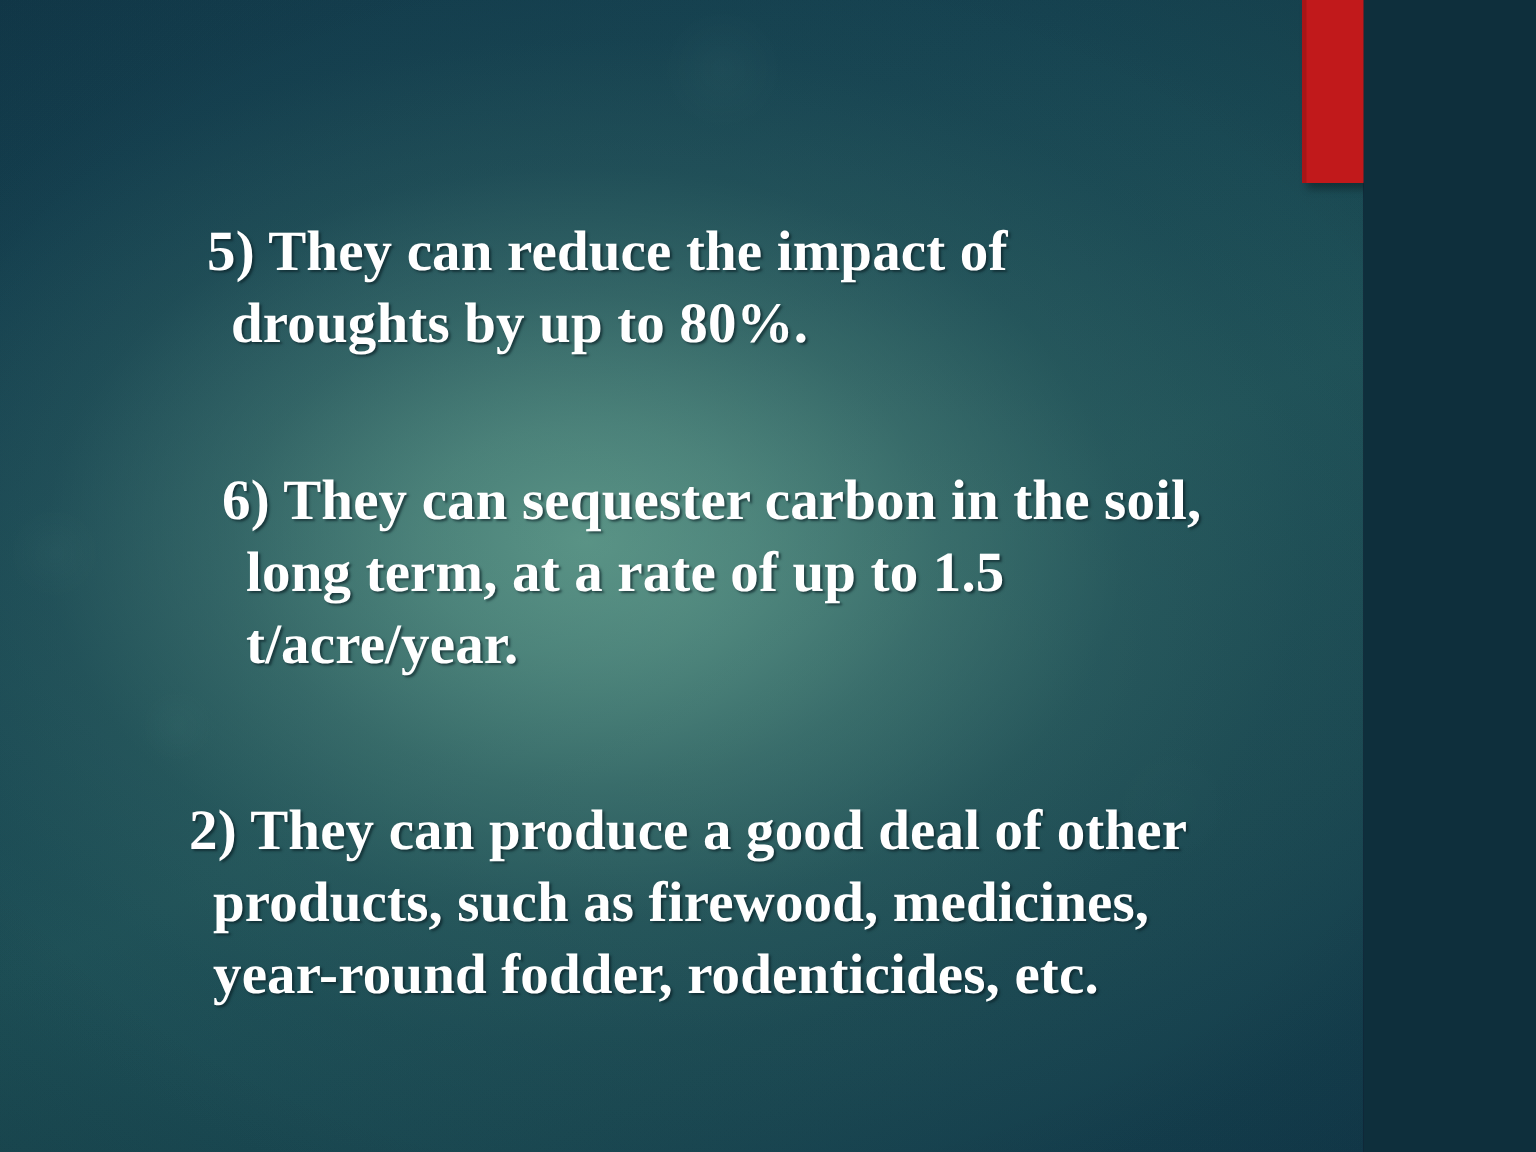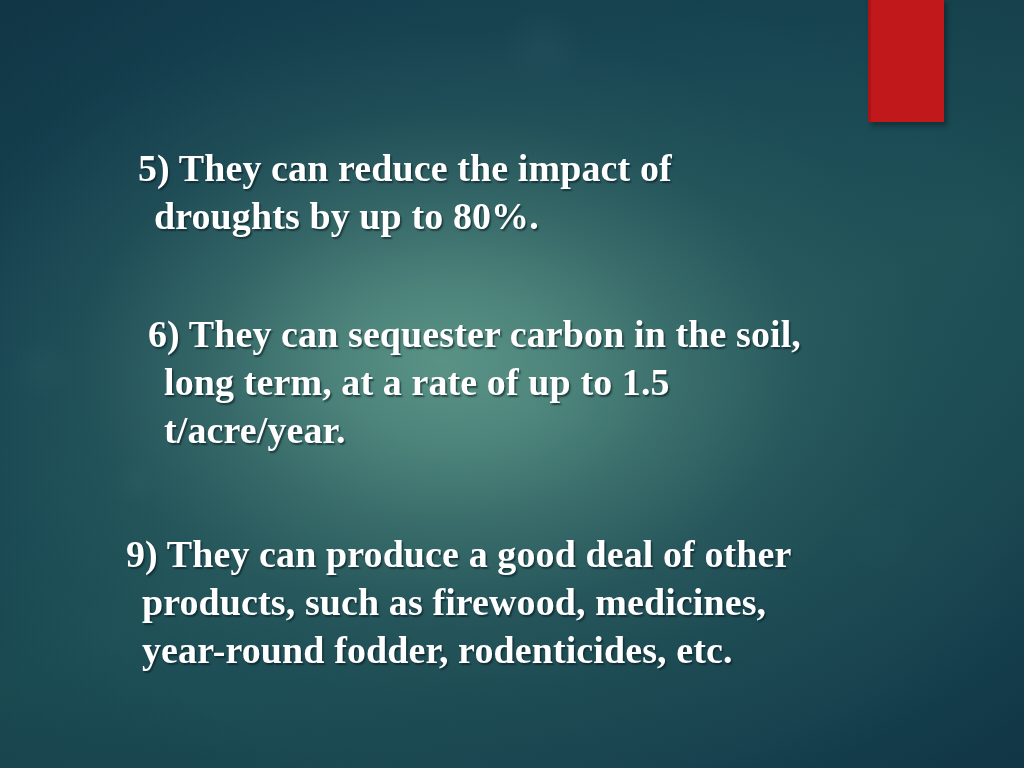--- a/index.html
+++ b/index.html
@@ -10,21 +10,21 @@
   }
   body {
     width: 1024px;
     height: 768px;
     overflow: hidden;
   }
 
   
   #slide {
     position: relative;
-    width: 1024px;
+    width: 909px;
     height: 768px;
     overflow: hidden;
     background-color: #0f172a;
     font-family: "Liberation Serif", "DejaVu Serif", serif;
     -webkit-font-smoothing: antialiased;
   }
 
   
   .bg-layer {
     position: absolute;
@@ -126,18 +126,18 @@
   <div id="accent-block"></div>
 
   <div id="body-text">
     <p class="bullet" id="bullet-5">5) They can reduce the impact of
 droughts by up to 80%.</p>
 
     <p class="bullet" id="bullet-6">6) They can sequester carbon in the soil,
 long term, at a rate of up to 1.5
 t/acre/year.</p>
 
-    <p class="bullet" id="bullet-7">9) They can produce a good deal of other
+    <p class="bullet" id="bullet-7">2) They can produce a good deal of other
 products, such as firewood, medicines,
 year-round fodder, rodenticides, etc.</p>
   </div>
 
 </div>
 
 </body></html>

